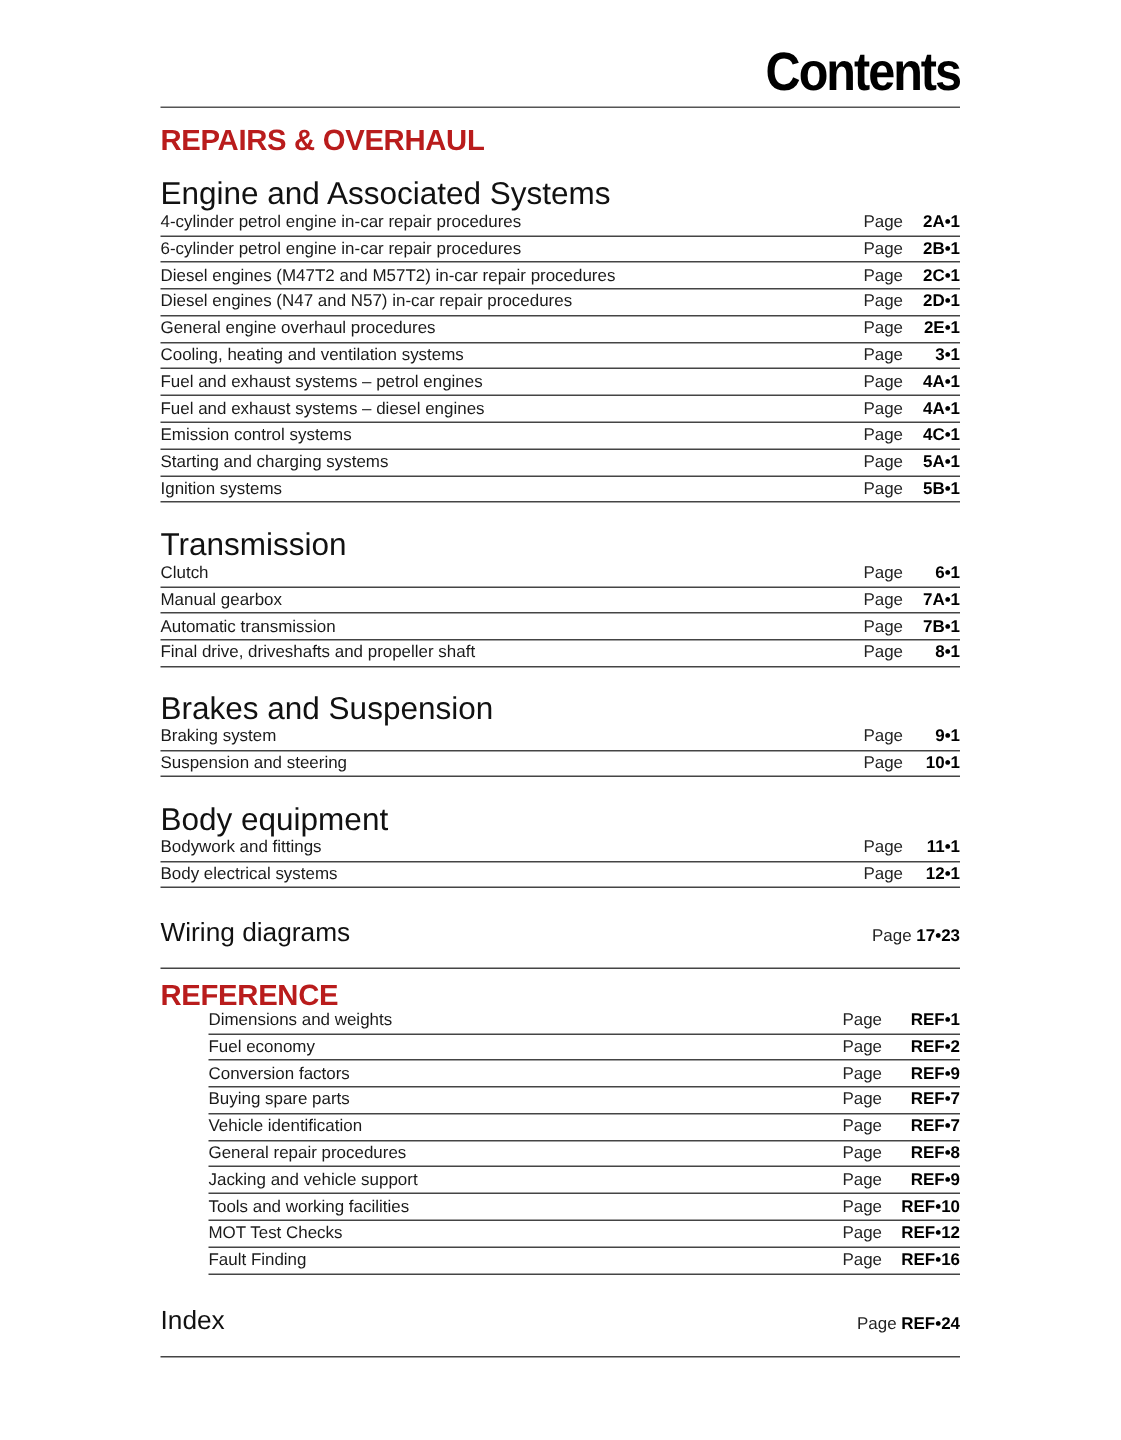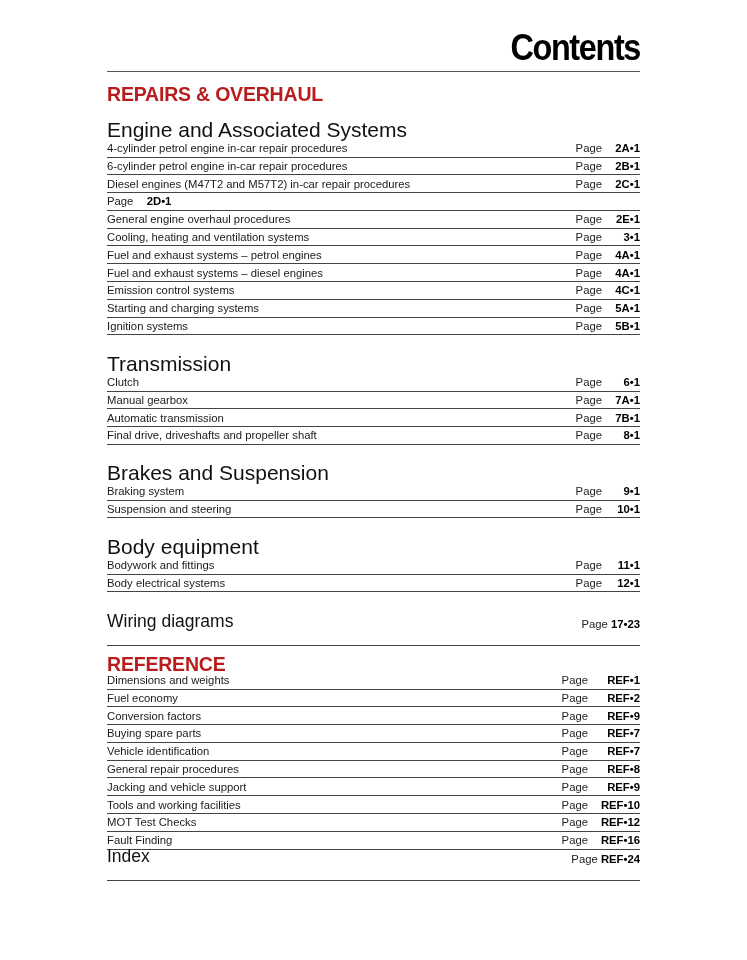--- a/index.html
+++ b/index.html
@@ -72,20 +72,21 @@
         </span>
       </div>
     <div class="row">
         <span class="label">Diesel engines (M47T2 and M57T2) in-car repair procedures</span>
         <span class="pg">
           <span class="word">Page</span>
           <span class="num">2C•1</span>
         </span>
       </div>
     <div class="row">
+        <span class="label">Diesel engines (N47 and N57) in-car repair procedures</span>
         <span class="pg">
           <span class="word">Page</span>
           <span class="num">2D•1</span>
         </span>
       </div>
     <div class="row">
         <span class="label">General engine overhaul procedures</span>
         <span class="pg">
           <span class="word">Page</span>
           <span class="num">2E•1</span>
@@ -204,21 +205,21 @@
   </div>
 
   <div class="section" style="top:609px;">
     <div class="single">
       <span class="label">Wiring diagrams</span>
       <span class="pg"><span class="word">Page</span> <span class="num">17•23</span></span>
     </div>
   </div>
 
   <div class="part" style="top:653px;">REFERENCE</div>
-  <div class="section ref" style="top:672px;">
+  <div class="section ref" style="top:672px;margin-left:32px;">
     <div class="row">
         <span class="label">Dimensions and weights</span>
         <span class="pg">
           <span class="word">Page</span>
           <span class="num">REF•1</span>
         </span>
       </div>
     <div class="row">
         <span class="label">Fuel economy</span>
         <span class="pg">
@@ -277,19 +278,19 @@
       </div>
     <div class="row">
         <span class="label">Fault Finding</span>
         <span class="pg">
           <span class="word">Page</span>
           <span class="num">REF•16</span>
         </span>
       </div>
   </div>
 
-  <div class="section" style="top:844px;text-align:right;">
+  <div class="section" style="top:868px;text-align:right;">
     <div class="single">
       <span class="label">Index</span>
       <span class="pg"><span class="word">Page</span> <span class="num">REF•24</span></span>
     </div>
   </div>
 </div>
 
 </body></html>

